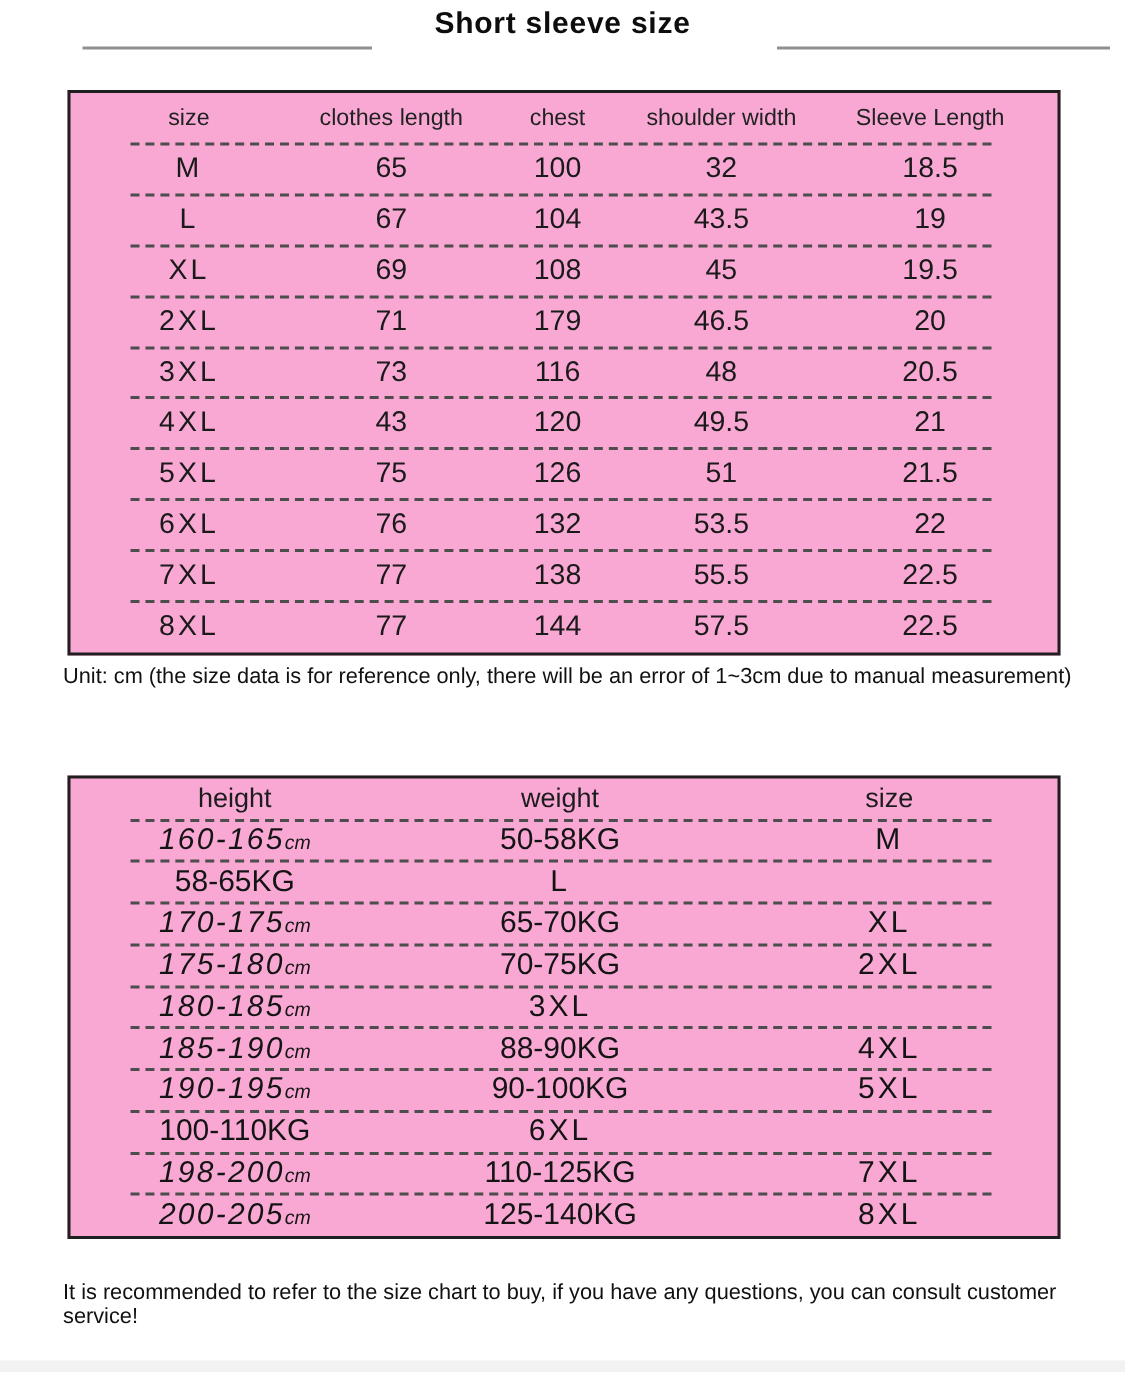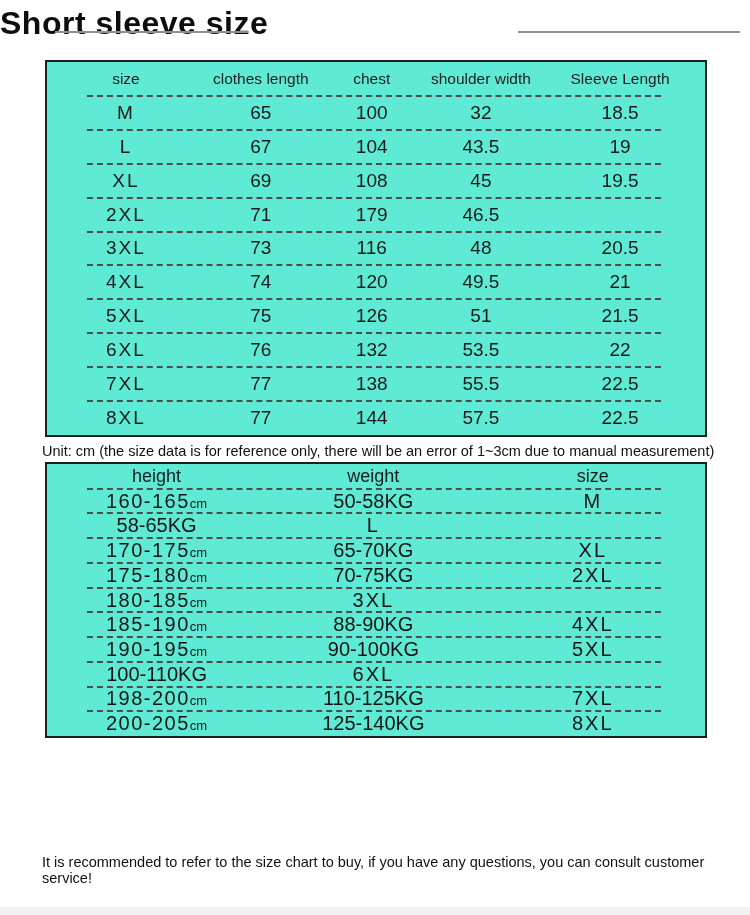--- a/index.html
+++ b/index.html
@@ -8,58 +8,59 @@
     width:750px;height:915px;
     background:#ffffff;
     font-family:"Liberation Sans", sans-serif;
     color:#1c1c1c;
     overflow:hidden;
   }
 
   
   .page-title{
     position:absolute;top:5px;left:0;width:750px;
-    margin:0;text-align:left;
-    font-size:32px;font-weight:700;color:#0d0d0d;
+    margin:0;text-align:center;
+    font-size:20px;font-weight:700;color:#0d0d0d;
     letter-spacing:0.5px;
   }
   .rule{position:absolute;top:31px;height:2px;background:#8f8f8f;}
   .rule-left{left:55px;width:193px;}
   .rule-right{left:518px;width:222px;}
 
   
   .table-box{
     position:absolute;left:45px;width:662px;
     border:2px solid #1f1f1f;
     box-sizing:border-box;
     display:flex;flex-direction:column;
-    background:#5eead4;
+    background:#f9a8d4;
+    justify-content:flex-end;
   }
   .table1{top:60px;height:377px;}
-  .table2{top:462px;height:276px;}
+  .table2{top:517px;height:309px;}
 
   .trow{
     position:relative;flex:1;
     display:grid;align-items:center;
     text-align:center;
   }
   .trow:not(:last-child)::after{
     content:"";position:absolute;left:40px;right:44px;bottom:-1px;
     border-bottom:2px dashed #4d4d4d;
   }
   .t1 .trow{grid-template-columns:24% 17% 16.7% 16.5% 25.8%;}
   .t2 .trow{grid-template-columns:33.3% 32.6% 34.1%;}
 
   .t1 .th{font-size:15.5px;color:#222;}
   .t1 .td{font-size:19px;color:#1a1a1a;}
   .t1 .td.size-col{letter-spacing:2px;}
 
   .t2 .th{font-size:18px;color:#1c1c1c;}
   .t2 .td{font-size:20px;color:#141414;}
-  .t2 .height-col{letter-spacing:1.5px;}
+  .t2 .height-col{letter-spacing:1.5px;font-style:italic;}
   .t2 .size-col{letter-spacing:2px;}
   .t2 .unit{font-size:13px;letter-spacing:0;}
 
   
   .note{
     position:absolute;left:42px;width:680px;margin:0;
     font-size:14.5px;color:#111;text-align:left;
   }
   .note1{top:443px;}
   .note2{top:854px;}
@@ -106,31 +107,32 @@
       <span class="td">69</span>
       <span class="td">108</span>
       <span class="td">45</span>
       <span class="td">19.5</span>
     </div>
     <div class="trow">
       <span class="td size-col">2XL</span>
       <span class="td">71</span>
       <span class="td">179</span>
       <span class="td">46.5</span>
+      <span class="td">20</span>
     </div>
     <div class="trow">
       <span class="td size-col">3XL</span>
       <span class="td">73</span>
       <span class="td">116</span>
       <span class="td">48</span>
       <span class="td">20.5</span>
     </div>
     <div class="trow">
       <span class="td size-col">4XL</span>
-      <span class="td">74</span>
+      <span class="td">43</span>
       <span class="td">120</span>
       <span class="td">49.5</span>
       <span class="td">21</span>
     </div>
     <div class="trow">
       <span class="td size-col">5XL</span>
       <span class="td">75</span>
       <span class="td">126</span>
       <span class="td">51</span>
       <span class="td">21.5</span>

